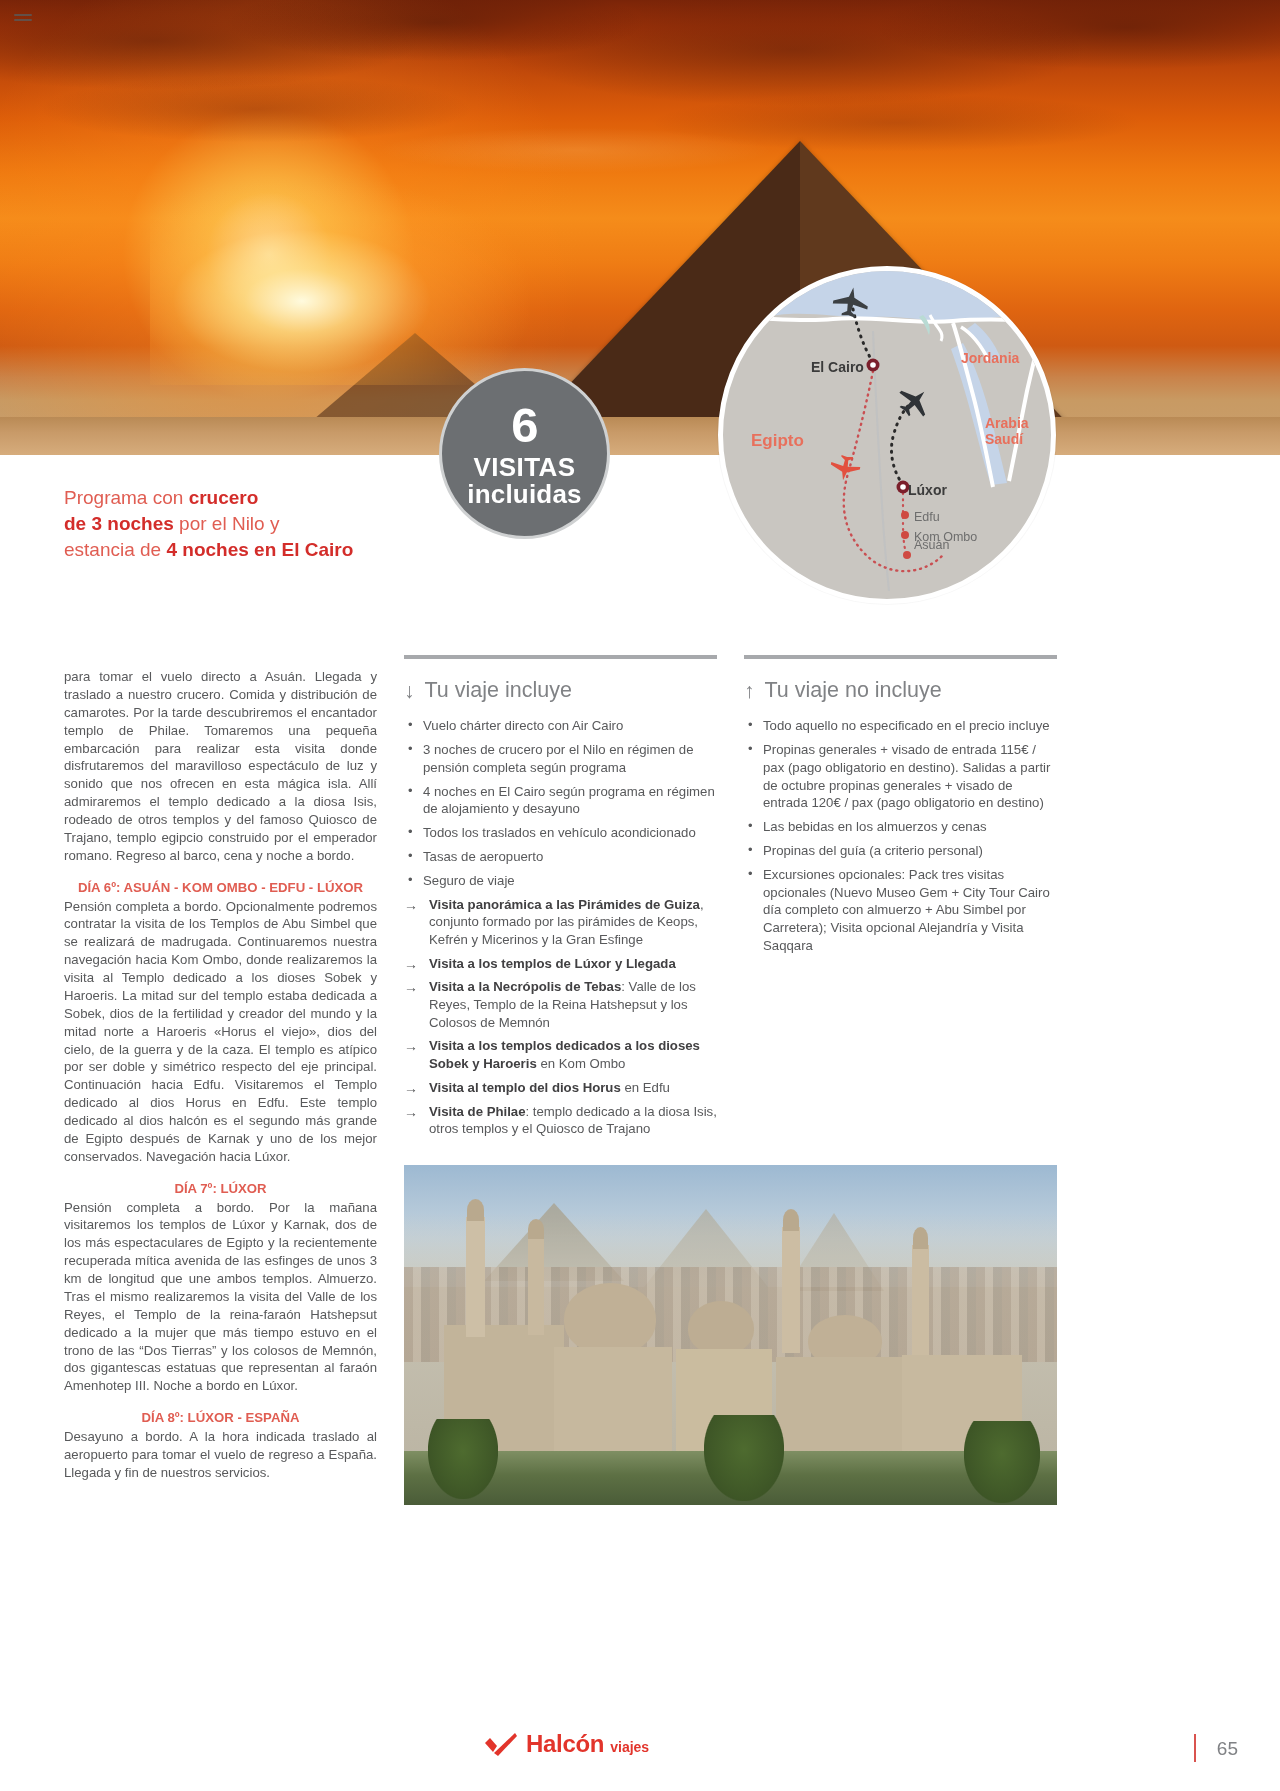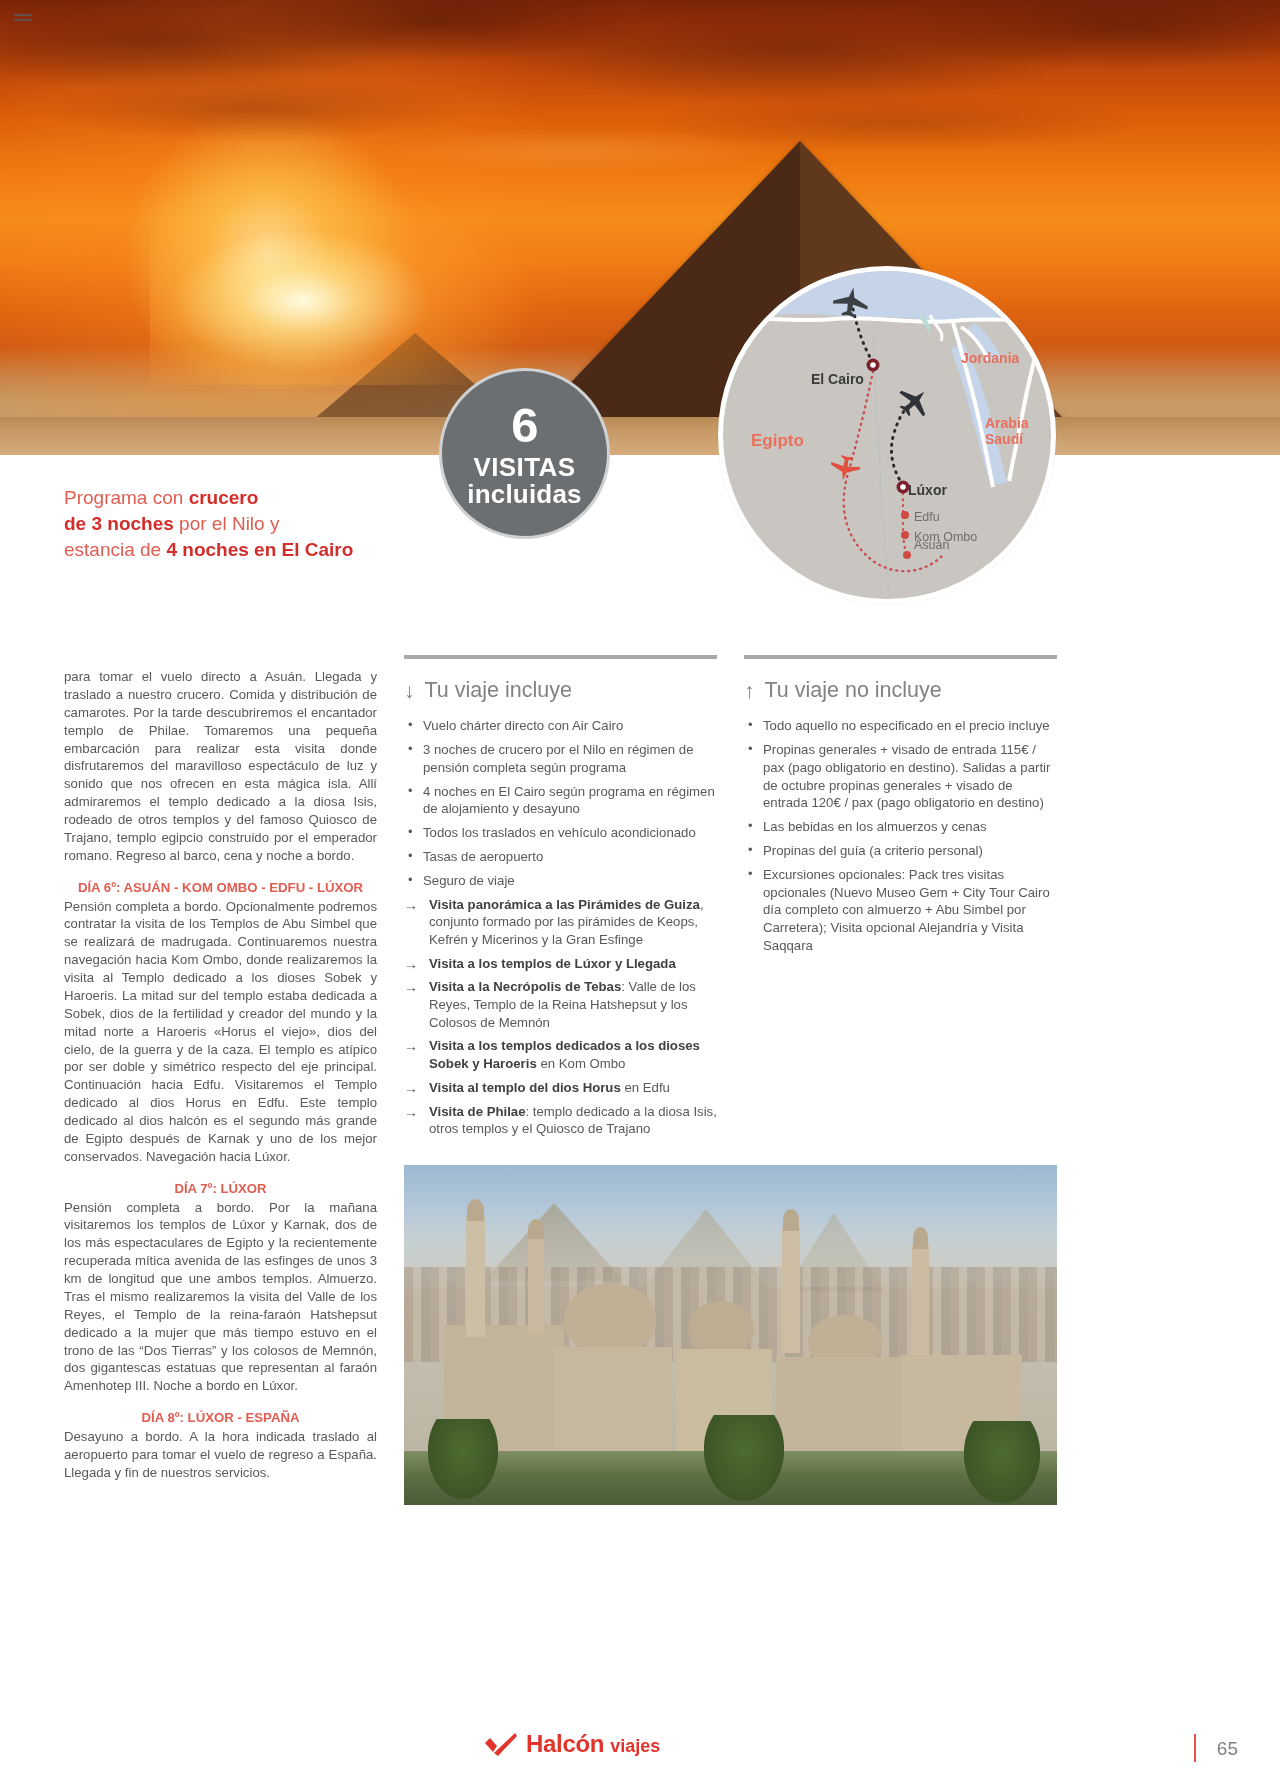--- a/index.html
+++ b/index.html
@@ -105,21 +105,21 @@
     z-index:5;
     box-shadow:0 0 0 1px rgba(0,0,0,0.03);
   }
   .map-svg { position:absolute; left:0; top:0; }
   .map-label {
     position:absolute; font-weight:bold; white-space:nowrap;
   }
   .lbl-egipto { left:28px; top:160px; color:#e8705c; font-size:17px; }
   .lbl-jordania { left:238px; top:79px; color:#e8705c; font-size:14px; }
   .lbl-arabia { left:262px; top:144px; color:#e8705c; font-size:14px; text-align:left; line-height:1.15;}
-  .lbl-elcairo { left:88px; top:100px; color:#3b3b3b; font-size:14px; }
+  .lbl-elcairo { left:88px; top:88px; color:#3b3b3b; font-size:14px; }
   .lbl-luxor { left:185px; top:211px; color:#3b3b3b; font-size:14px; }
   .lbl-edfu { left:191px; top:239px; color:#6d6d6d; font-size:12.5px; font-weight:normal;}
   .lbl-komombo { left:191px; top:259px; color:#6d6d6d; font-size:12.5px; font-weight:normal;}
   .lbl-asuan { left:191px; top:267px; color:#6d6d6d; font-size:12.5px; font-weight:normal;}
 
   
   .title-block { position:absolute; left:64px; top:485px; width:380px; }
   .title-main {
     font-size:32px; font-weight:bold; color:#6d6e71; letter-spacing:-0.3px;
     margin:0 0 12px 0;
@@ -189,21 +189,21 @@
   .ph-min  { position:absolute; background:#cdbfa6; }
 
   
   .footer { position:absolute; left:0; bottom:0; width:1280px; height:58px; }
   .logo-wrap {
     position:absolute; left:484px; top:1730px;
     display:flex; align-items:baseline; gap:6px;
   }
   .logo-check { width:34px; height:24px; position:relative; margin-right:2px; align-self:center;}
   .logo-text { font-size:24px; font-weight:bold; color:#e2342b; letter-spacing:-0.3px;}
-  .logo-sub { font-size:18px; font-weight:bold; color:#e2342b; letter-spacing:0;text-align:center; }
+  .logo-sub { font-size:14px; font-weight:bold; color:#e2342b; letter-spacing:0;text-align:center; }
   .pagenum {
     position:absolute; right:42px; top:1738px;
     font-size:19px; color:#808285;
   }
   .page-sep {
     position:absolute; right:84px; top:1734px; width:2px; height:28px; background:#d9534f;
   }
 </style>
 </head>
 <body>

